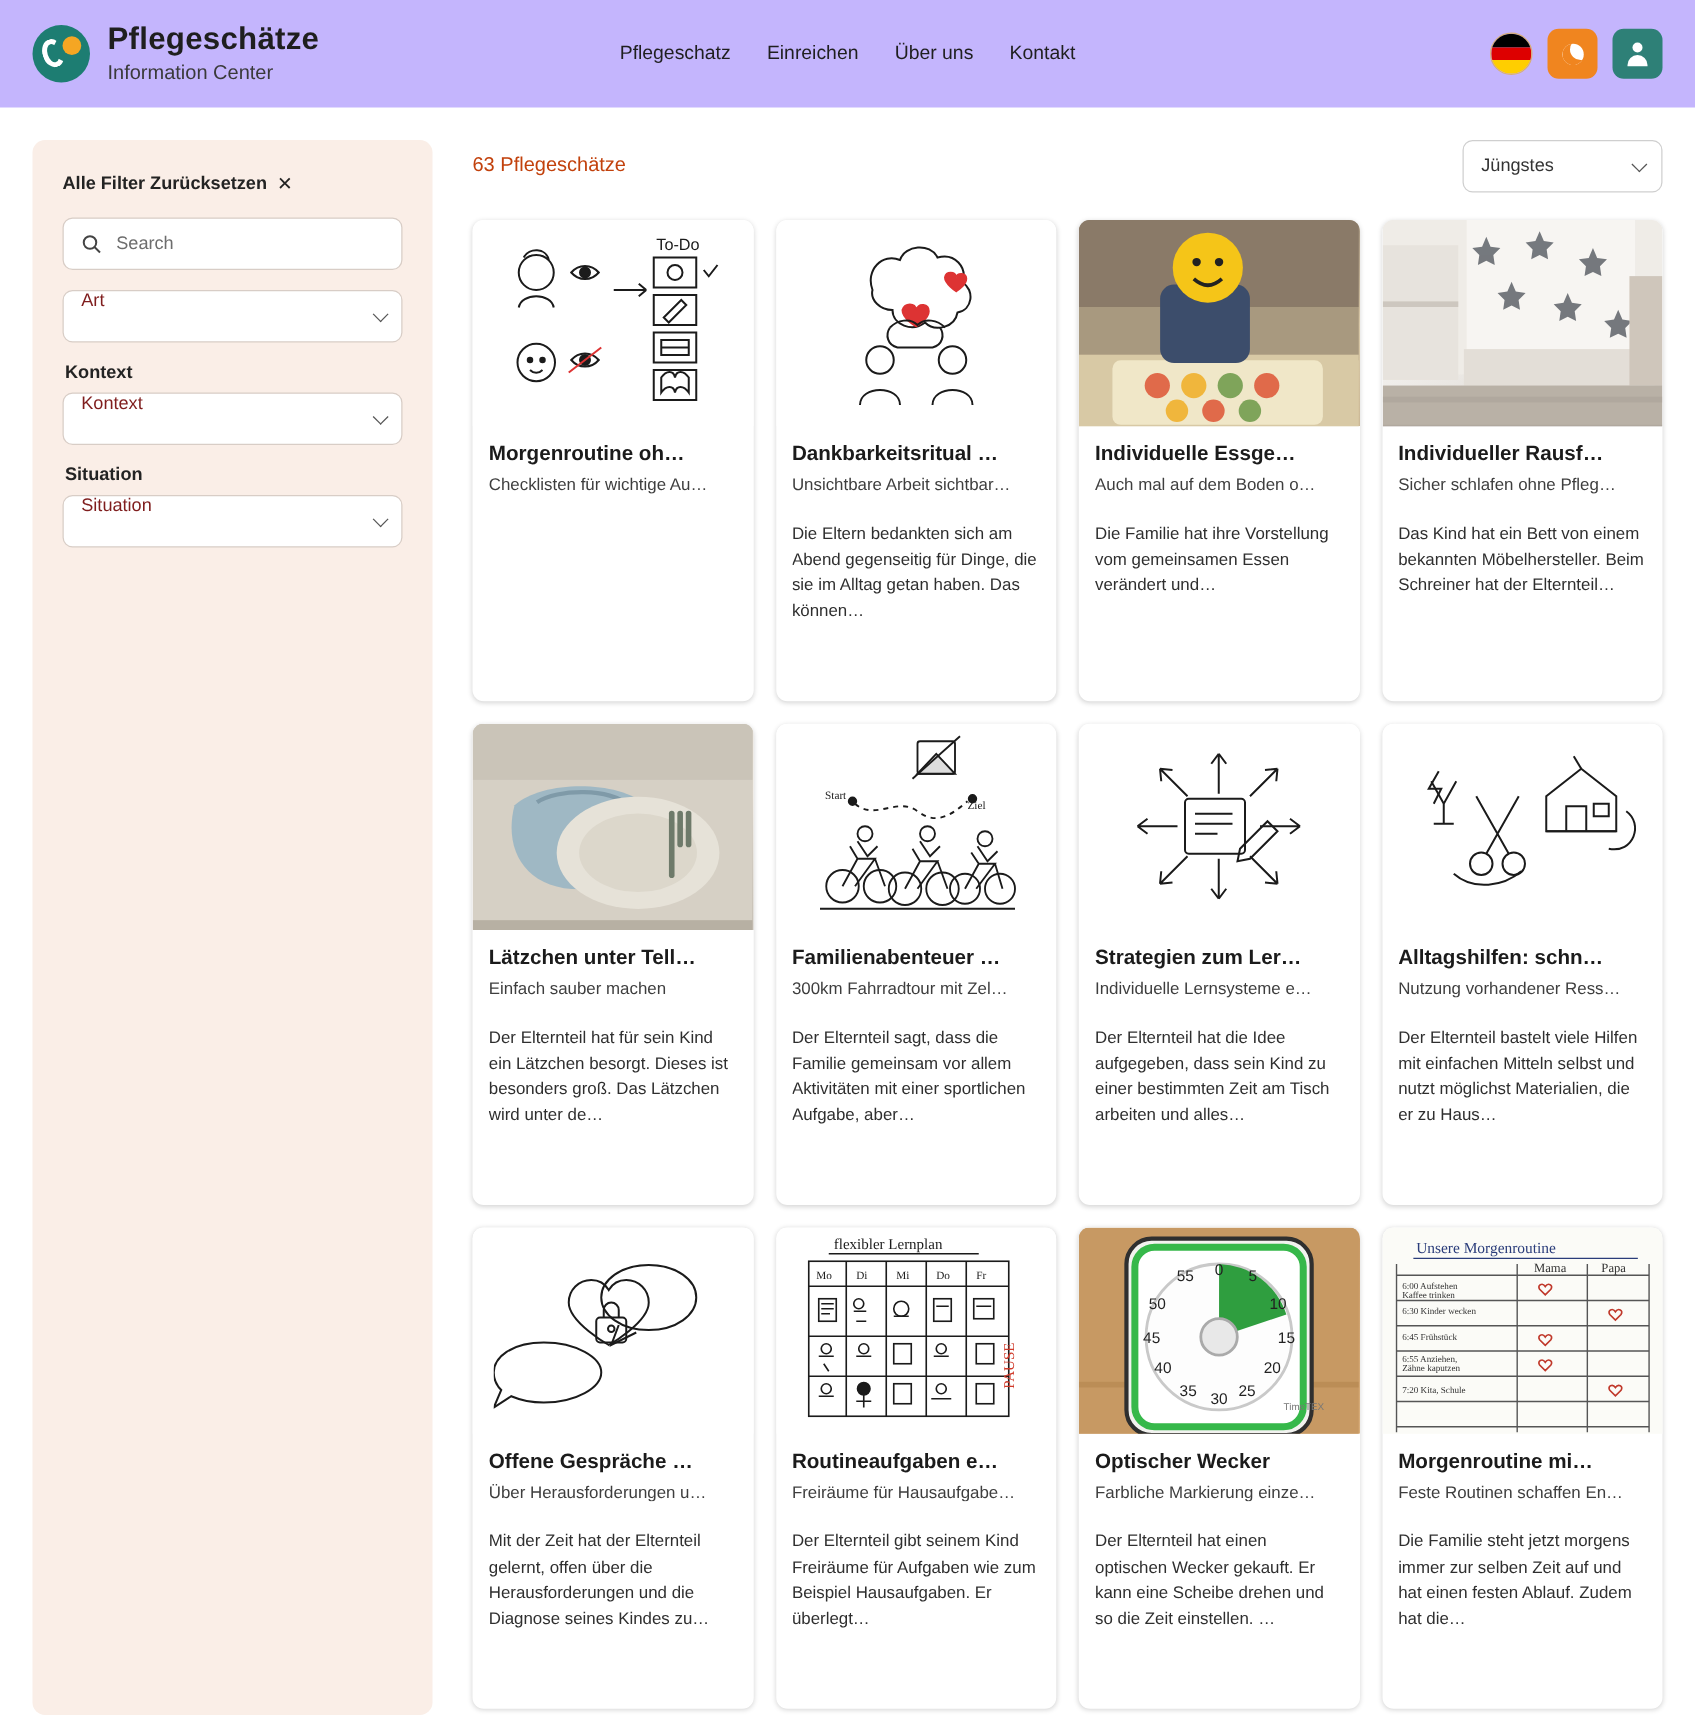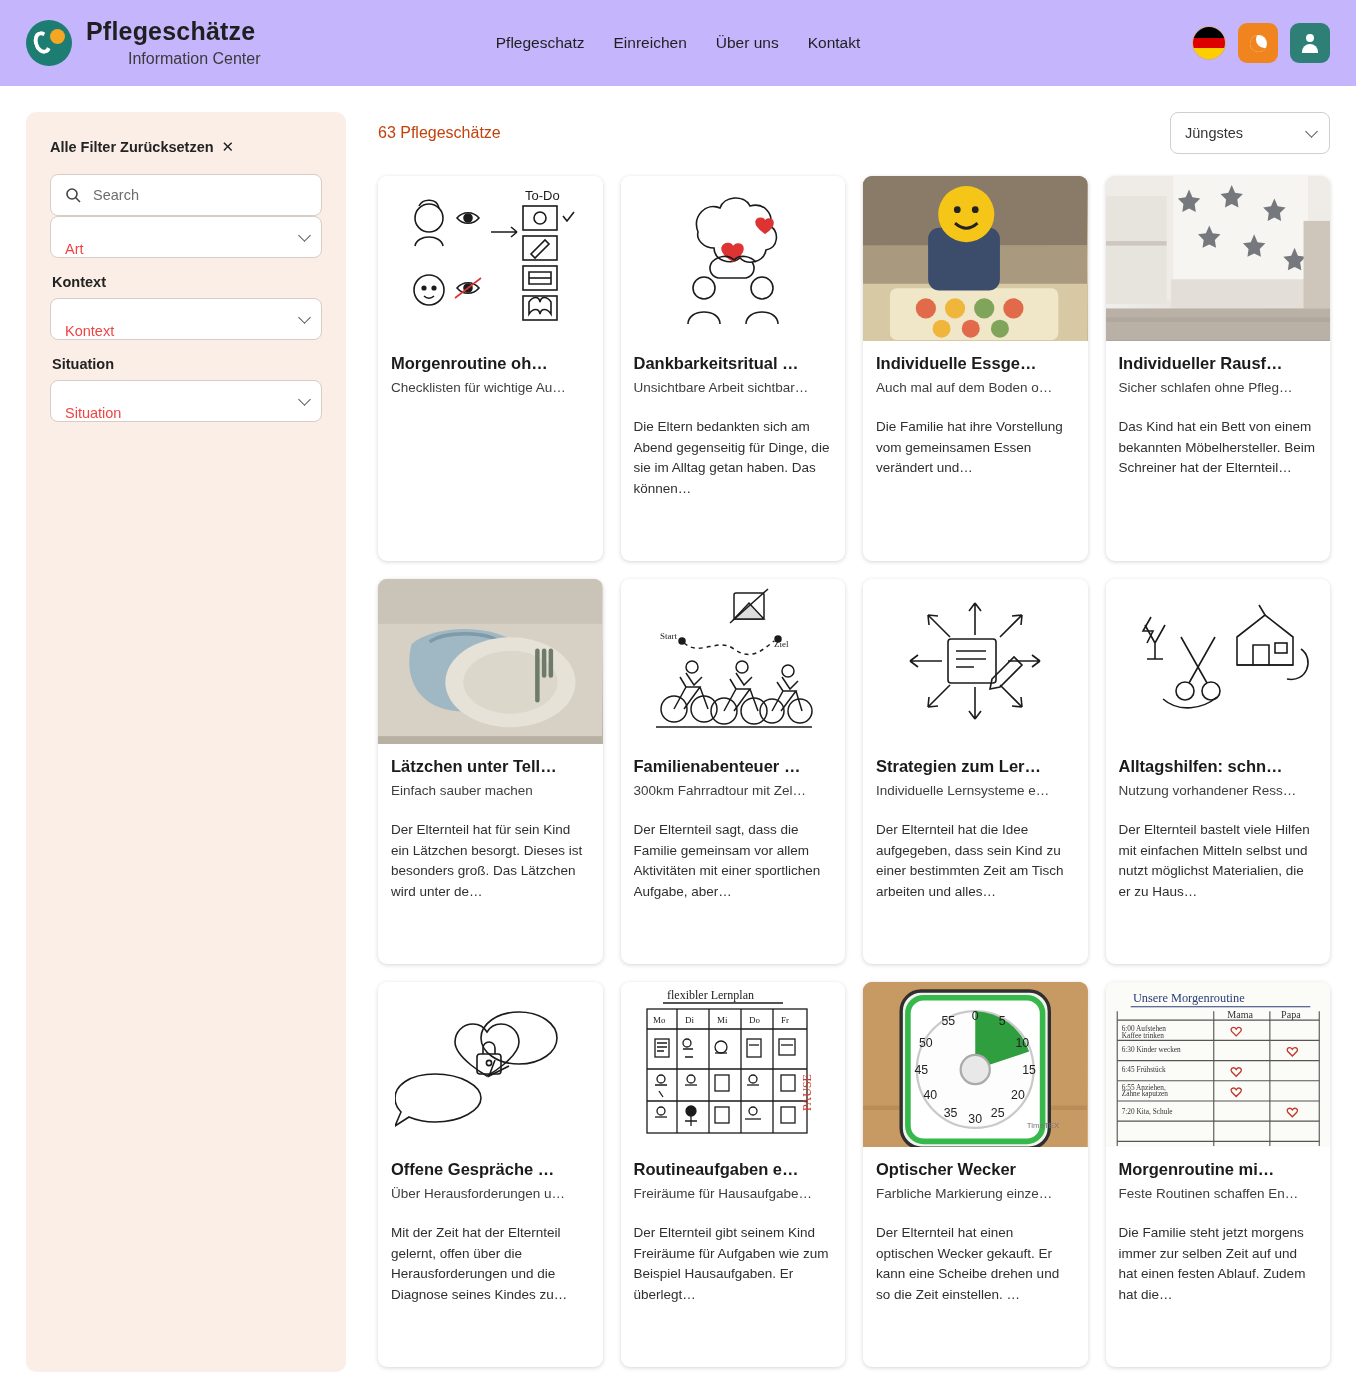--- a/index.html
+++ b/index.html
@@ -36,21 +36,21 @@
     position: absolute; left: 8px; top: 11px;
     width: 17px; height: 23px; border-radius: 50%;
     border: 4px solid #ffffff;
     border-right-color: transparent;
     transform: rotate(-18deg);
   }
   .brand-text { line-height: 1.1; }
   .brand-title {
     font-size: 25px; font-weight: bold; color: #1f1f1f; letter-spacing: .2px;
   }
-  .brand-sub { font-size: 16px; color: #3a3a3a; margin-top: 4px; margin-left: 42px; }
+  .brand-sub { font-size: 16px; color: #3a3a3a; margin-top: 4px; }
 
   .nav {
     position: absolute; left: 50%; transform: translateX(-50%);
     display: flex; gap: 29px;
   }
   .nav a {
     font-size: 15.5px; color: #1f1f1f; text-decoration: none;
   }
   .header-right {
     margin-left: auto; display: flex; align-items: center; gap: 12px;
@@ -96,34 +96,35 @@
   .reset-row {
     display: flex; align-items: center; gap: 8px;
     font-size: 14.5px; font-weight: bold; color: #232323;
     margin-bottom: 18px;
   }
   .x-icon { font-size: 15px; font-weight: normal; }
   .search-box {
     display: flex; align-items: center; gap: 10px;
     background: #fff; border: 1px solid #d8cdc6;
     border-radius: 8px; height: 42px; padding: 16px 14px;
+    margin-bottom: 16px;
   }
   .search-box svg { flex: none; }
   .search-box input {
     border: none; outline: none; font-size: 14.5px;
     font-family: "Liberation Sans", sans-serif;
     color: #444; width: 100%; background: transparent;
   }
   .search-box input::placeholder { color: #6d6d6d; }
   .select {
     position: relative;
     background: #fff; border: 1px solid #d8cdc6;
     border-radius: 8px; height: 42px;
-    display: flex; align-items: flex-end; padding: 0 14px;
-    font-size: 14.5px; color: #ef4444;
+    display: flex; align-items: flex-start; padding: 0 14px;
+    font-size: 14.5px; color: #7f1d1d;
     margin-bottom: 8px;
   }
   .select .chev {
     position: absolute; right: 12px; top: 50%;
     width: 9px; height: 9px; margin-top: -6px;
     border-right: 1.6px solid #555; border-bottom: 1.6px solid #555;
     transform: rotate(45deg);
   }
   .filter-label {
     font-size: 14.5px; font-weight: bold; color: #232323;

